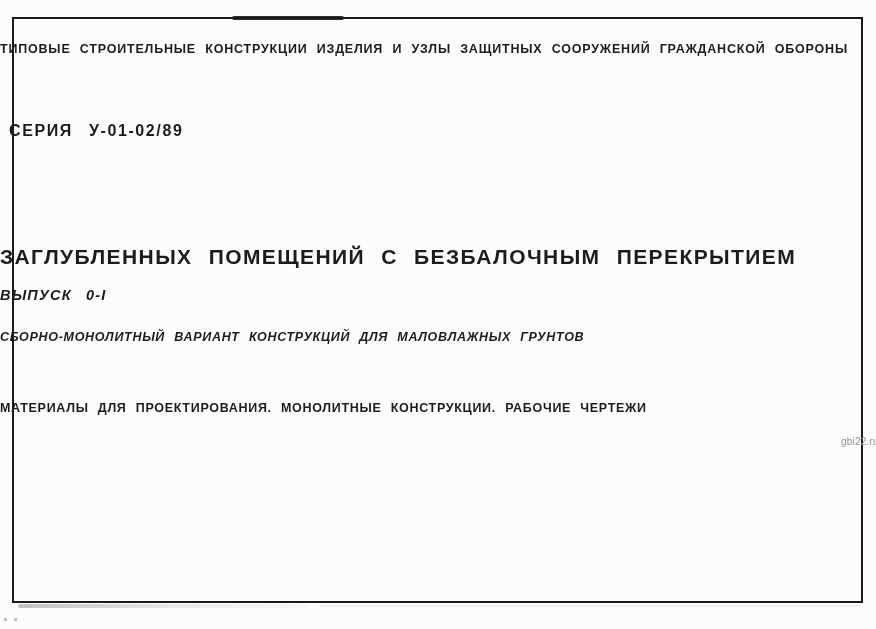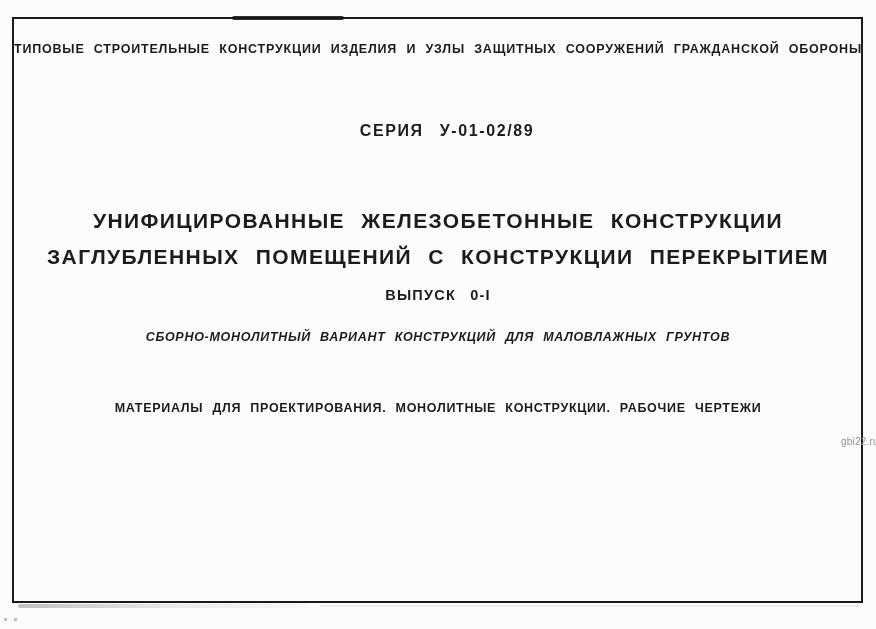--- a/index.html
+++ b/index.html
@@ -40,21 +40,20 @@
     width: 112px;
     height: 4px;
     background: var(--border);
     border-radius: 2px;
     opacity: 0.9;
   }
   .txt {
     position: absolute;
     left: 0;
     width: 100%;
-    text-align: center;
     font-weight: bold;
     white-space: nowrap;
     color: var(--ink);
   }
   .header-line {
     top: 42px;
     font-size: 12.5px;
     letter-spacing: 0.8px;
     word-spacing: 5px;
   }
@@ -75,20 +74,21 @@
     top: 245px;
     font-size: 21px;
     letter-spacing: 1.4px;
     word-spacing: 9px;
   }
   .issue {
     top: 287px;
     font-size: 14.5px;
     letter-spacing: 1.2px;
     word-spacing: 9px;
+    font-style: italic;
   }
   .subtitle-1 {
     top: 330px;
     font-size: 12.5px;
     letter-spacing: 0.7px;
     word-spacing: 5px;
     font-style: italic;
   }
   .subtitle-2 {
     top: 357px;
@@ -135,23 +135,22 @@
 <div class="page">
 
   <div class="frame">
     <div class="frame-thick-segment"></div>
   </div>
 
   <div class="txt header-line">ТИПОВЫЕ СТРОИТЕЛЬНЫЕ КОНСТРУКЦИИ ИЗДЕЛИЯ И УЗЛЫ ЗАЩИТНЫХ СООРУЖЕНИЙ ГРАЖДАНСКОЙ ОБОРОНЫ</div>
 
   <div class="txt series">СЕРИЯ У-01-02/89</div>
 
-  <div class="txt title-1">УНИФИЦИРОВАННЫЕ ЖЕЛЕЗОБЕТОННЫЕ КОНСТРУКЦИИ</div>
 
-  <div class="txt title-2">ЗАГЛУБЛЕННЫХ ПОМЕЩЕНИЙ С КОНСТРУКЦИИ ПЕРЕКРЫТИЕМ</div>
+  <div class="txt title-2">ЗАГЛУБЛЕННЫХ ПОМЕЩЕНИЙ С БЕЗБАЛОЧНЫМ ПЕРЕКРЫТИЕМ</div>
 
   <div class="txt issue">ВЫПУСК 0-I</div>
 
   <div class="txt subtitle-1">СБОРНО-МОНОЛИТНЫЙ ВАРИАНТ КОНСТРУКЦИЙ ДЛЯ МАЛОВЛАЖНЫХ ГРУНТОВ</div>
 
   <div class="txt subtitle-2">МАТЕРИАЛЫ ДЛЯ ПРОЕКТИРОВАНИЯ. МОНОЛИТНЫЕ КОНСТРУКЦИИ. РАБОЧИЕ ЧЕРТЕЖИ</div>
 
   <div class="watermark">gbi22.ru</div>
 
   <div class="scan-smudge"></div>

